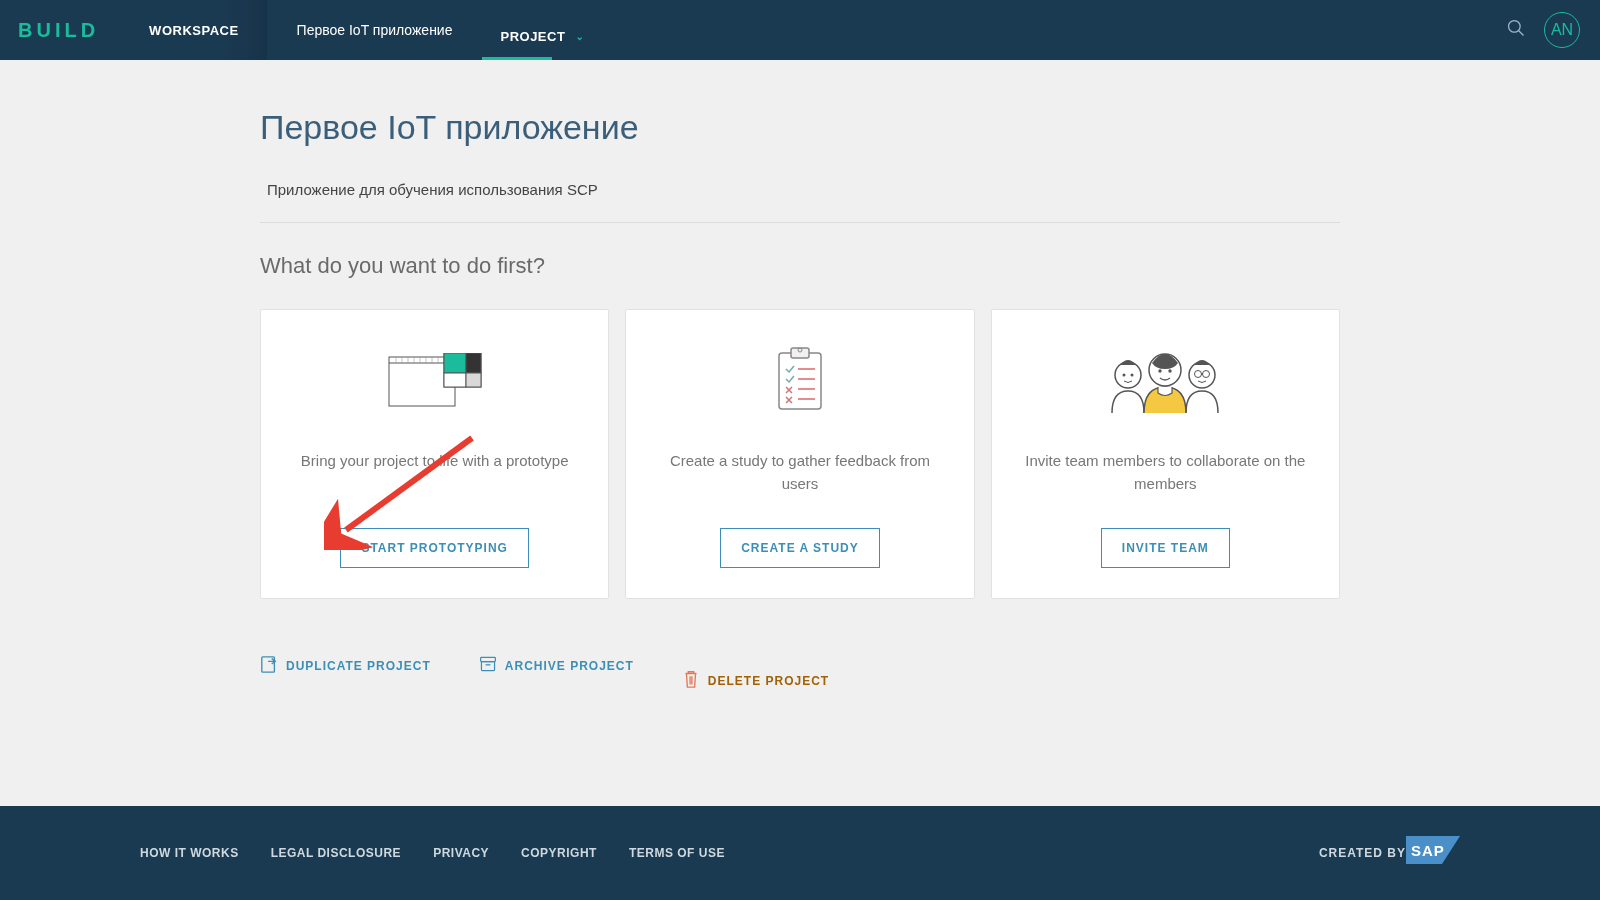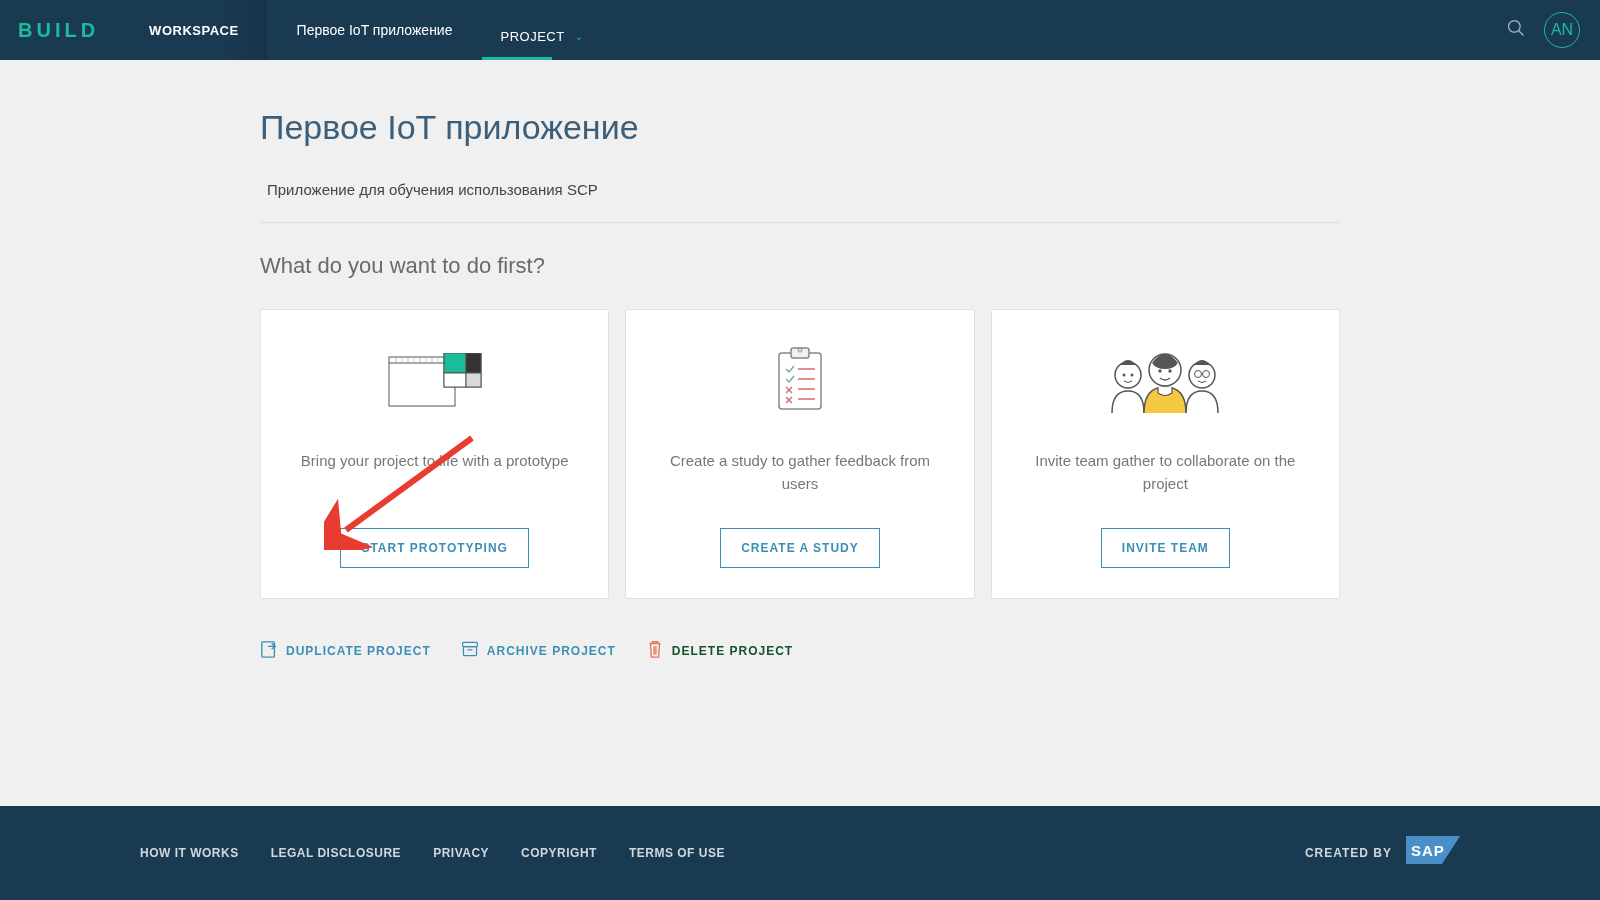--- a/index.html
+++ b/index.html
@@ -43,21 +43,21 @@
   .bc-workspace {
     background: linear-gradient(to right, #1a3a52 70%, #173349);
   }
   .bc-project-name {
     font-weight: normal;
     font-size: 14px;
     padding: 0 30px;
   }
   .bc-project {
     font-size: 13px;
-    font-weight: normal;
+    font-weight: bold;
     letter-spacing: 0.5px;
     padding: 12px 10px 0 18px;
     height: 60px;
     display: flex;
     align-items: center;
     position: relative;
   }
   .bc-project .chev { margin-left: 10px; font-size: 10px; color: #1abc9c; }
   .underline-active {
     position: absolute;
@@ -115,44 +115,44 @@
   .card .btn {
     border: 1px solid #3b8fb6;
     color: #3b8fb6;
     background: #fff;
     font-size: 12px;
     font-weight: bold;
     letter-spacing: 1px;
     padding: 12px 20px;
     cursor: pointer;
   }
-  .actions { display: flex; gap: 30px; align-items: center; }
+  .actions { display: flex; gap: 48px; align-items: center; }
   .act {
     display: flex; align-items: center; gap: 8px;
     font-size: 12px; font-weight: bold; letter-spacing: 1px;
     cursor: pointer;
   }
   .act-blue { color: #3b8fb6; }
-  .act-red { color: #14532d; }
+  .act-red { color: #a16207; margin-top: 30px; }
   .act svg { width: 18px; height: 20px; }
   
   .footer {
     position: absolute;
     bottom: 0; left: 0;
     width: 1600px;
     height: 94px;
     background: #1a3a52;
     display: flex;
     align-items: center;
     padding: 0 140px 0 140px;
     justify-content: space-between;
   }
   .footer-links { display: flex; gap: 32px; }
   .footer-links a { color: #cfd8de; font-size: 12px; font-weight: bold; letter-spacing: 0.5px; text-decoration: none; }
-  .footer-right { display: flex; align-items: center; gap: 14px; color: #cfd8de; font-size: 12px; font-weight: bold; letter-spacing: 1px;}
+  .footer-right { display: flex; align-items: center; color: #cfd8de; font-size: 12px; font-weight: bold; letter-spacing: 1px;}
   .sap-logo { position: relative; width: 54px; height: 34px; }
   
   .arrow-ann { position: absolute; left: 324px; top: 430px; pointer-events: none; z-index: 50;}
 </style>
 </head>
 <body>
 
 <div class="topbar">
   <div class="logo">BUILD</div>
   <div class="bc-item bc-workspace">
@@ -260,21 +260,21 @@
 
             <circle cx="65" cy="25" r="16" fill="#fff" stroke="#555" stroke-width="1.5"></circle>
             <path d="M52 18 q13 -18 26 0 q-4 6 -13 6 q-9 0 -13 -6" fill="#555"></path>
             <circle cx="60" cy="26" r="1.7" fill="#555"></circle>
               <circle cx="70" cy="26" r="1.7" fill="#555"></circle>
             <path d="M60 33 q5 4 10 0" stroke="#555" fill="none" stroke-width="1.3"></path>
             <path d="M44 68 q0 -26 21 -26 q21 0 21 26" fill="#f5c842" stroke="#555" stroke-width="1.5"></path>
             <path d="M58 42 v6 q7 5 14 0 v-6" fill="#fff" stroke="#555" stroke-width="1.2"></path>
           </svg>
         </div>
-        <div class="desc">Invite team gather to collaborate on the project</div>
+        <div class="desc">Invite team members to collaborate on the members</div>
         <button class="btn">INVITE TEAM</button>
       </div>
     </div>
 
     <div class="actions">
       <div class="act act-blue">
         <span>
           <svg viewBox="0 0 20 22" fill="none" stroke="#3b8fb6" stroke-width="1.5">
             <rect x="2" y="3" width="14" height="17" rx="1"></rect>
             <path d="M9 8 h8 M13 11 l4 -3 l-4 -3"></path>

